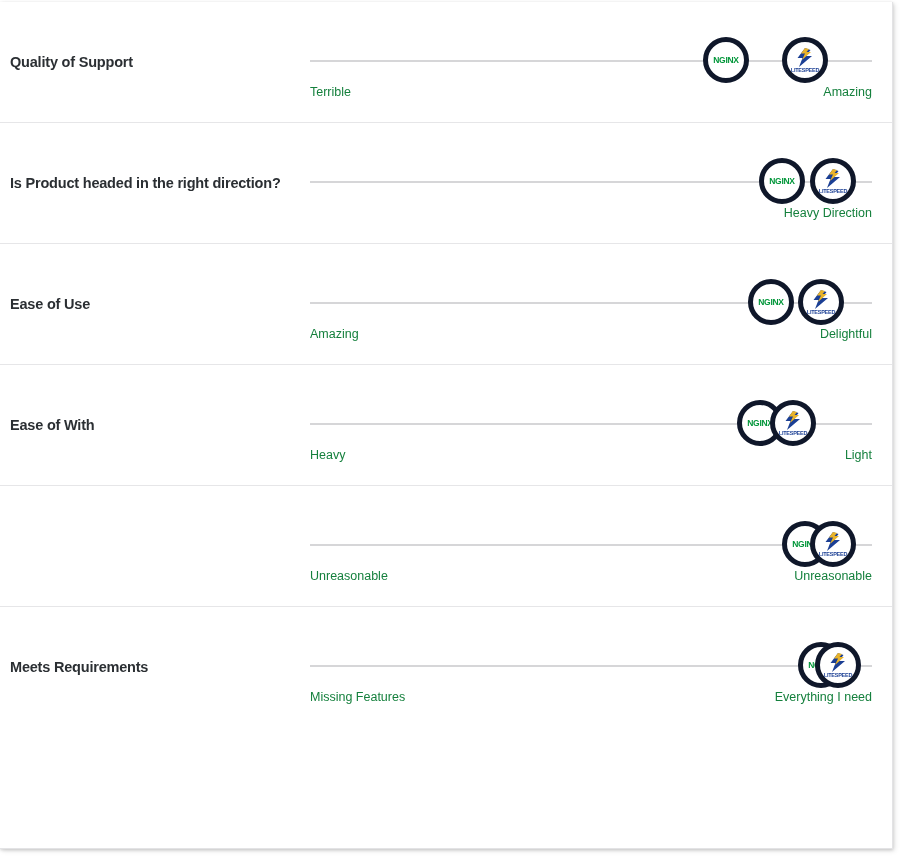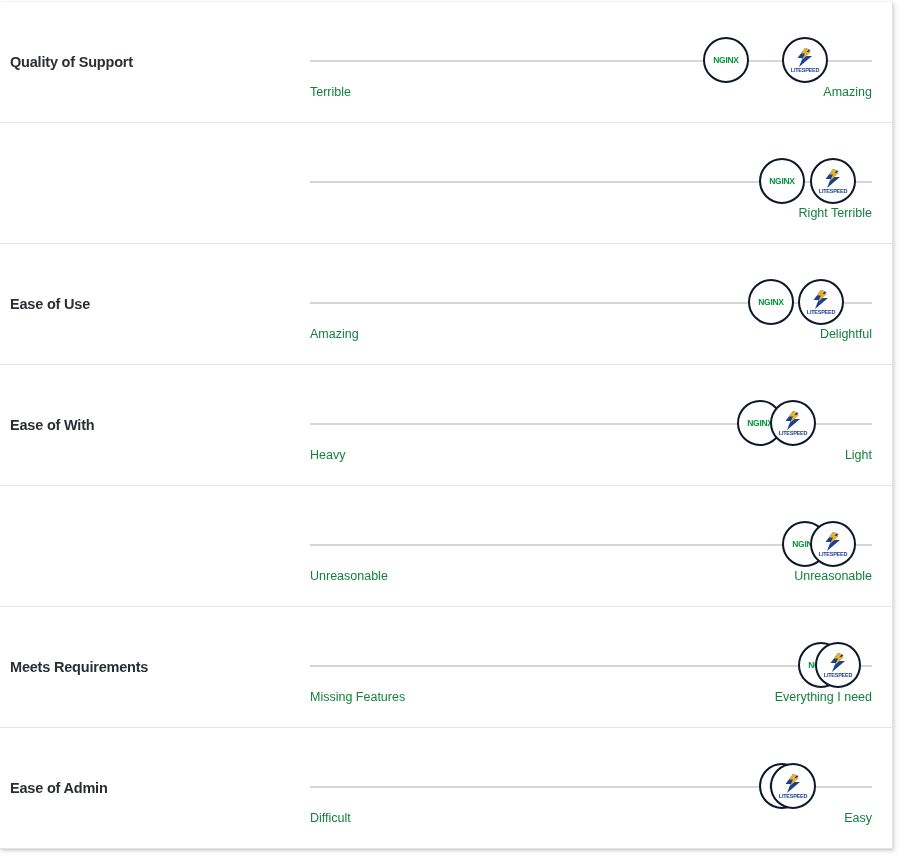--- a/index.html
+++ b/index.html
@@ -77,21 +77,21 @@
   .endpoint.right { right: 0px; }
 
   
   .marker {
     position: absolute;
     top: -23px;
     width: 46px;
     height: 46px;
     border-radius: 50%;
     background: #ffffff;
-    border: 2px solid #0f172a;
+    border: 5px solid #0f172a;
     display: flex;
     align-items: center;
     justify-content: center;
     overflow: hidden;
   }
   .marker.nginx { z-index: 1; }
   .marker.litespeed { z-index: 2; }
 
   .nginx-logo {
     display: block;
@@ -124,23 +124,24 @@
             <div class="marker litespeed" style="left: 471.56px;">
               <svg class="ls-logo" viewBox="0 0 60 60" xmlns="http://www.w3.org/2000/svg">
                 <polygon points="30,6 15,26 25,26 18,44 44,22 32,22 41,10" fill="#1b3f94"></polygon>
                 <polygon points="30,6 22,17 30,17 24,30 42,14 33,14 38,8" fill="#e8b32a"></polygon>
                 <text x="30" y="54" font-family="Liberation Sans, sans-serif" font-size="11" font-weight="bold" fill="#1b3f94" text-anchor="middle" letter-spacing="-0.5">LITESPEED</text>
               </svg>
             </div>
           </div>
         </div>
         <div class="row">
-          <div class="scale">
-            <div class="scale-line"></div>
-            <div class="endpoint right">Right Terrible</div>
+          <div class="row-label">Is Product headed in the right direction?</div>
+          <div class="scale">
+            <div class="scale-line"></div>
+            <div class="endpoint right">Heavy Direction</div>
             <div class="marker nginx" style="left: 449.08px;">
               <svg class="nginx-logo" viewBox="0 0 120 40" xmlns="http://www.w3.org/2000/svg">
                 <text x="60" y="30" font-family="Liberation Sans, sans-serif" font-size="30" font-weight="bold" fill="#009639" text-anchor="middle" letter-spacing="-1">NGINX</text>
               </svg>
             </div>
             <div class="marker litespeed" style="left: 499.66px;">
               <svg class="ls-logo" viewBox="0 0 60 60" xmlns="http://www.w3.org/2000/svg">
                 <polygon points="30,6 15,26 25,26 18,44 44,22 32,22 41,10" fill="#1b3f94"></polygon>
                 <polygon points="30,6 22,17 30,17 24,30 42,14 33,14 38,8" fill="#e8b32a"></polygon>
                 <text x="30" y="54" font-family="Liberation Sans, sans-serif" font-size="11" font-weight="bold" fill="#1b3f94" text-anchor="middle" letter-spacing="-0.5">LITESPEED</text>
@@ -220,35 +221,15 @@
             </div>
             <div class="marker litespeed" style="left: 505.28px;">
               <svg class="ls-logo" viewBox="0 0 60 60" xmlns="http://www.w3.org/2000/svg">
                 <polygon points="30,6 15,26 25,26 18,44 44,22 32,22 41,10" fill="#1b3f94"></polygon>
                 <polygon points="30,6 22,17 30,17 24,30 42,14 33,14 38,8" fill="#e8b32a"></polygon>
                 <text x="30" y="54" font-family="Liberation Sans, sans-serif" font-size="11" font-weight="bold" fill="#1b3f94" text-anchor="middle" letter-spacing="-0.5">LITESPEED</text>
               </svg>
             </div>
           </div>
         </div>
-        <div class="row">
-          <div class="row-label">Ease of Admin</div>
-          <div class="scale">
-            <div class="scale-line"></div>
-            <div class="endpoint left">Difficult</div>
-            <div class="endpoint right">Easy</div>
-            <div class="marker nginx" style="left: 449.08px;">
-              <svg class="nginx-logo" viewBox="0 0 120 40" xmlns="http://www.w3.org/2000/svg">
-                <text x="60" y="30" font-family="Liberation Sans, sans-serif" font-size="30" font-weight="bold" fill="#009639" text-anchor="middle" letter-spacing="-1">NGINX</text>
-              </svg>
-            </div>
-            <div class="marker litespeed" style="left: 460.32px;">
-              <svg class="ls-logo" viewBox="0 0 60 60" xmlns="http://www.w3.org/2000/svg">
-                <polygon points="30,6 15,26 25,26 18,44 44,22 32,22 41,10" fill="#1b3f94"></polygon>
-                <polygon points="30,6 22,17 30,17 24,30 42,14 33,14 38,8" fill="#e8b32a"></polygon>
-                <text x="30" y="54" font-family="Liberation Sans, sans-serif" font-size="11" font-weight="bold" fill="#1b3f94" text-anchor="middle" letter-spacing="-0.5">LITESPEED</text>
-              </svg>
-            </div>
-          </div>
-        </div>
       </div>
   </div>
 </div>
 
 </body></html>

